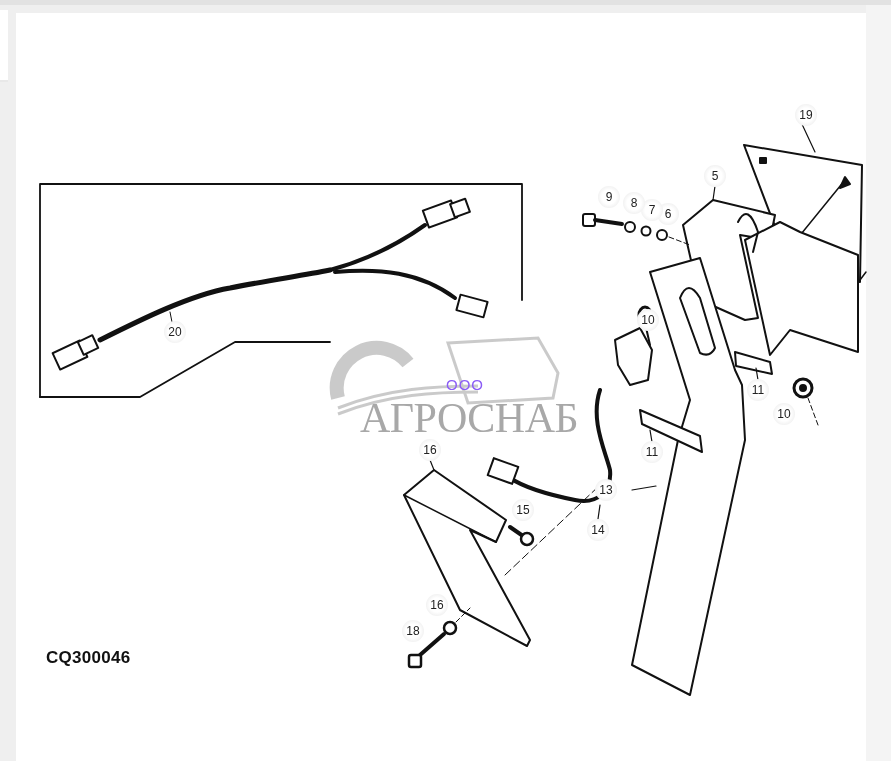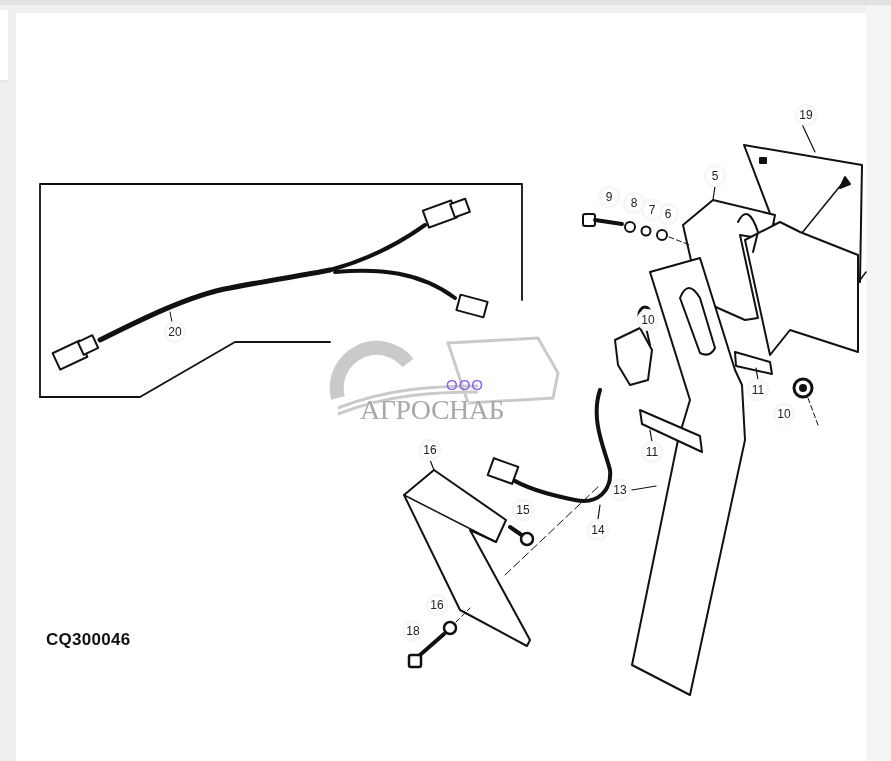--- a/index.html
+++ b/index.html
@@ -11,40 +11,40 @@
   }
   .top-strip { position: absolute; left: 0; top: 0; width: 891px; height: 5px; background: #e2e2e2; }
   .left-tab { position: absolute; left: 0; top: 10px; width: 8px; height: 70px; background: #ffffff; border-bottom: 2px solid #e8e8e8; }
   .card {
     position: absolute; left: 16px; top: 13px; width: 850px; height: 748px;
     background: #ffffff;
   }
   .right-gutter { position: absolute; left: 866px; top: 5px; width: 25px; height: 756px; background: #f4f4f4; }
   svg.diagram { position: absolute; left: 0; top: 0; }
   .figure-id {
-    position: absolute; left: 46px; top: 630px;
+    position: absolute; left: 46px; top: 648px;
     font-weight: bold; font-size: 17px; color: #111; letter-spacing: 0.3px;
   }
   .callout {
     position: absolute; width: 22px; height: 22px; border-radius: 50%;
     background: radial-gradient(circle, #ffffff 45%, #e3e3e3 100%);
     font-size: 12px; color: #222; text-align: center; line-height: 22px;
     font-family: "Liberation Sans", sans-serif;
     transform: translate(-50%, -50%);
   }
   .watermark {
     position: absolute; left: 328px; top: 318px; width: 240px; height: 130px;
     opacity: 0.55; pointer-events: none;
   }
   .wm-ooo {
     position: absolute; left: 446px; top: 376px; font-size: 15px; color: #8b5cf6;
     letter-spacing: 1px; font-family: "Liberation Sans", sans-serif;
   }
   .wm-brand {
-    position: absolute; left: 360px; top: 394px; font-size: 28px; color: #a8a8a8;
+    position: absolute; left: 360px; top: 394px; font-size: 42px; color: #a8a8a8;
     font-family: "Liberation Serif", serif; letter-spacing: -0.5px;
     text-shadow: 1px 1px 0 #ffffff;
   }
 </style>
 </head>
 <body>
 
 <div class="top-strip"></div>
 <div class="left-tab"></div>
 <div class="right-gutter"></div>
@@ -167,21 +167,21 @@
 
 <div class="callout" style="left:715px;top:176px">5</div>
 <div class="callout" style="left:668px;top:214px">6</div>
 <div class="callout" style="left:652px;top:210px">7</div>
 <div class="callout" style="left:634px;top:203px">8</div>
 <div class="callout" style="left:609px;top:197px">9</div>
 <div class="callout" style="left:648px;top:320px">10</div>
 <div class="callout" style="left:758px;top:390px">11</div>
 <div class="callout" style="left:652px;top:452px">11</div>
 <div class="callout" style="left:784px;top:414px">10</div>
-<div class="callout" style="left:620px;top:490px">13</div>
+<div class="callout" style="left:606px;top:490px">13</div>
 <div class="callout" style="left:598px;top:530px">14</div>
 <div class="callout" style="left:523px;top:510px">15</div>
 <div class="callout" style="left:430px;top:450px">16</div>
 <div class="callout" style="left:437px;top:605px">16</div>
 <div class="callout" style="left:413px;top:631px">18</div>
 <div class="callout" style="left:806px;top:115px">19</div>
 <div class="callout" style="left:175px;top:332px">20</div>
 
 <div class="figure-id">CQ300046</div>
 

